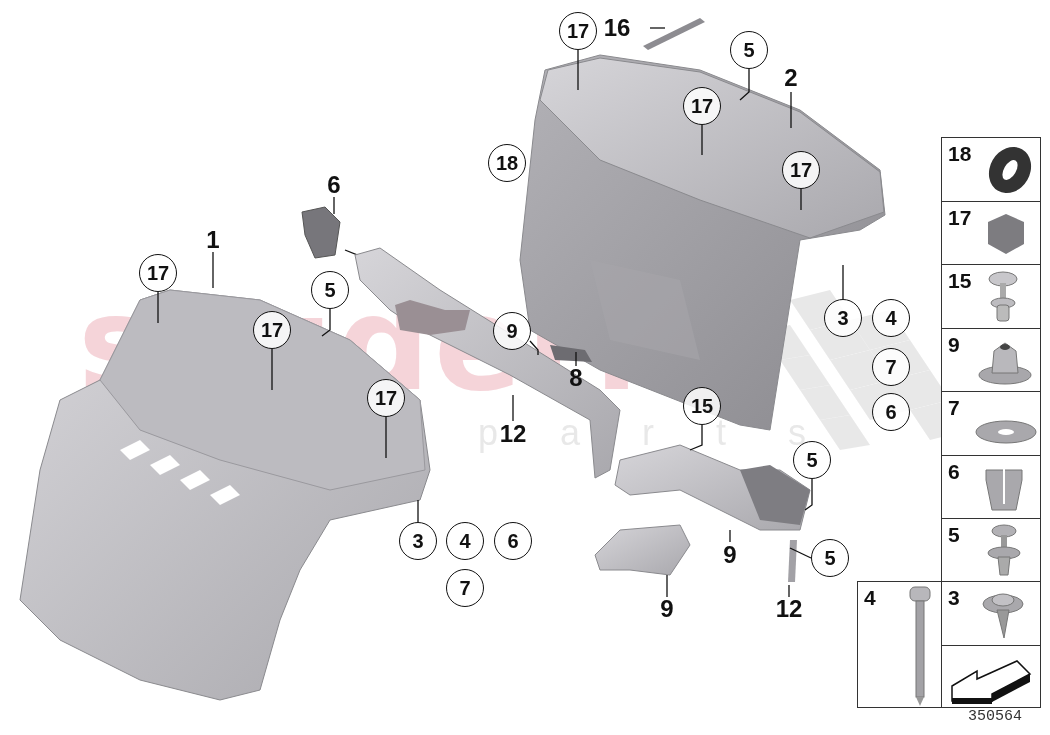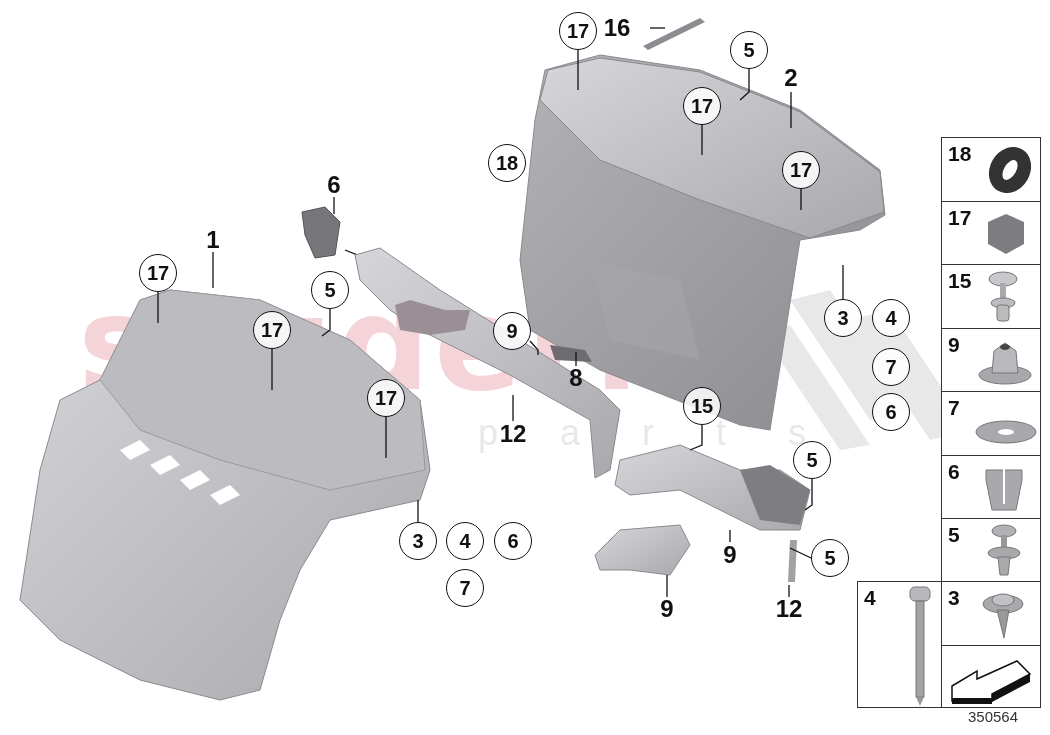--- a/index.html
+++ b/index.html
@@ -13,21 +13,21 @@
              font-weight: bold; font-size: 20px; color: #111; cursor: pointer; }
   .label { position: absolute; font-weight: bold; font-size: 24px; color: #111;
            transform: translate(-50%, -50%); cursor: pointer; }
   .watermark { position: absolute; left: 78px; top: 268px; font-size: 130px; font-weight: bold;
                color: rgba(232, 160, 170, 0.45); letter-spacing: 4px; pointer-events: none;
                font-family: "DejaVu Sans", sans-serif; }
   .watermark-sub { position: absolute; left: 170px; top: 412px; font-size: 36px;
                    color: rgba(190,190,190,0.35); letter-spacing: 62px; pointer-events: none; }
   .legend-cell { position: absolute; border: 1px solid #333; box-sizing: border-box; background: #fff; cursor: pointer; }
   .legend-num { position: absolute; left: 6px; top: 4px; font-weight: bold; font-size: 21px; color: #111; }
-  .diagram-id { position: absolute; left: 968px; top: 708px; font-size: 15px; color: #333; }
+  .diagram-id { position: absolute; left: 968px; top: 708px; font-size: 15px; color: #333; font-family: Liberation Mono, monospace; }
 </style>
 </head>
 <body>
 
 <div id="stage">
 
   <svg class="art" width="1050" height="735">
     <g fill="#e3e3e3" opacity="0.8">
       <polygon points="790,300 830,290 850,320 810,330"></polygon>
       <polygon points="850,320 890,310 910,340 870,350"></polygon>

